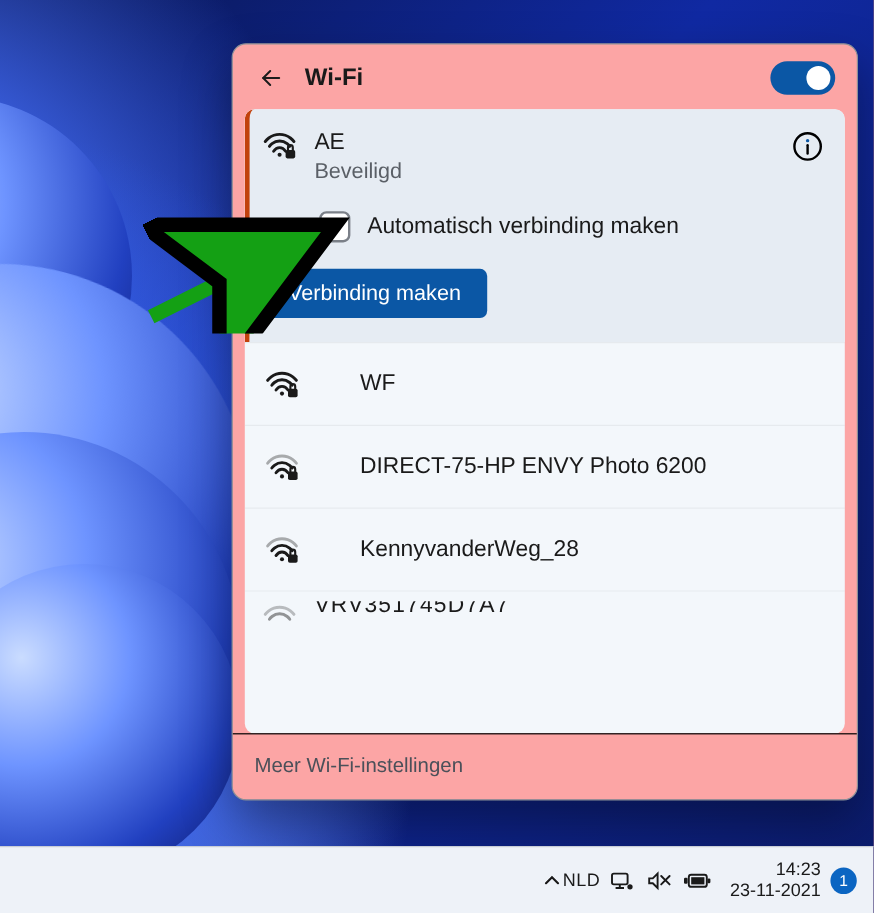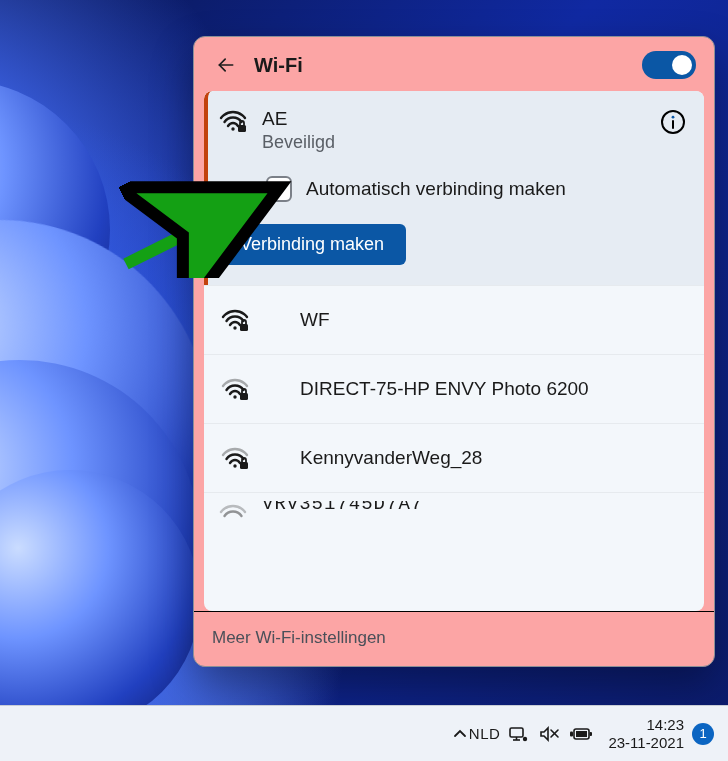--- a/index.html
+++ b/index.html
@@ -263,21 +263,21 @@
     </div>
 
     <div class="net-item truncated-item">
       <span class="wifi-icon" style="opacity:0.9">
         <svg width="30" height="26" viewBox="0 0 30 26" fill="none" stroke="#1a1a1a" stroke-width="2.4" stroke-linecap="round">
           <path d="M3 9 C3 9 7 3 15 3 C23 3 27 9 27 9" stroke-opacity="0.3"></path>
           <path d="M6.5 13 C6.5 13 9.5 8.5 15 8.5 C20.5 8.5 23.5 13 23.5 13" stroke-opacity="0.5"></path>
         </svg>
       </span>
       <div class="net-texts" style="overflow:hidden;height:16px;">
-          <div class="net-name" style="transform:translateY(-8px);font-family:Liberation Mono, monospace;">VRV351745D7A7</div>
+          <div class="net-name" style="transform:translateY(-8px);">VRV351745D7A7</div>
         </div>
     </div>
 
   </div>
 
   <div class="panel-footer">
     <div class="more-link">Meer Wi-Fi-instellingen</div>
   </div>
 </div>
 

